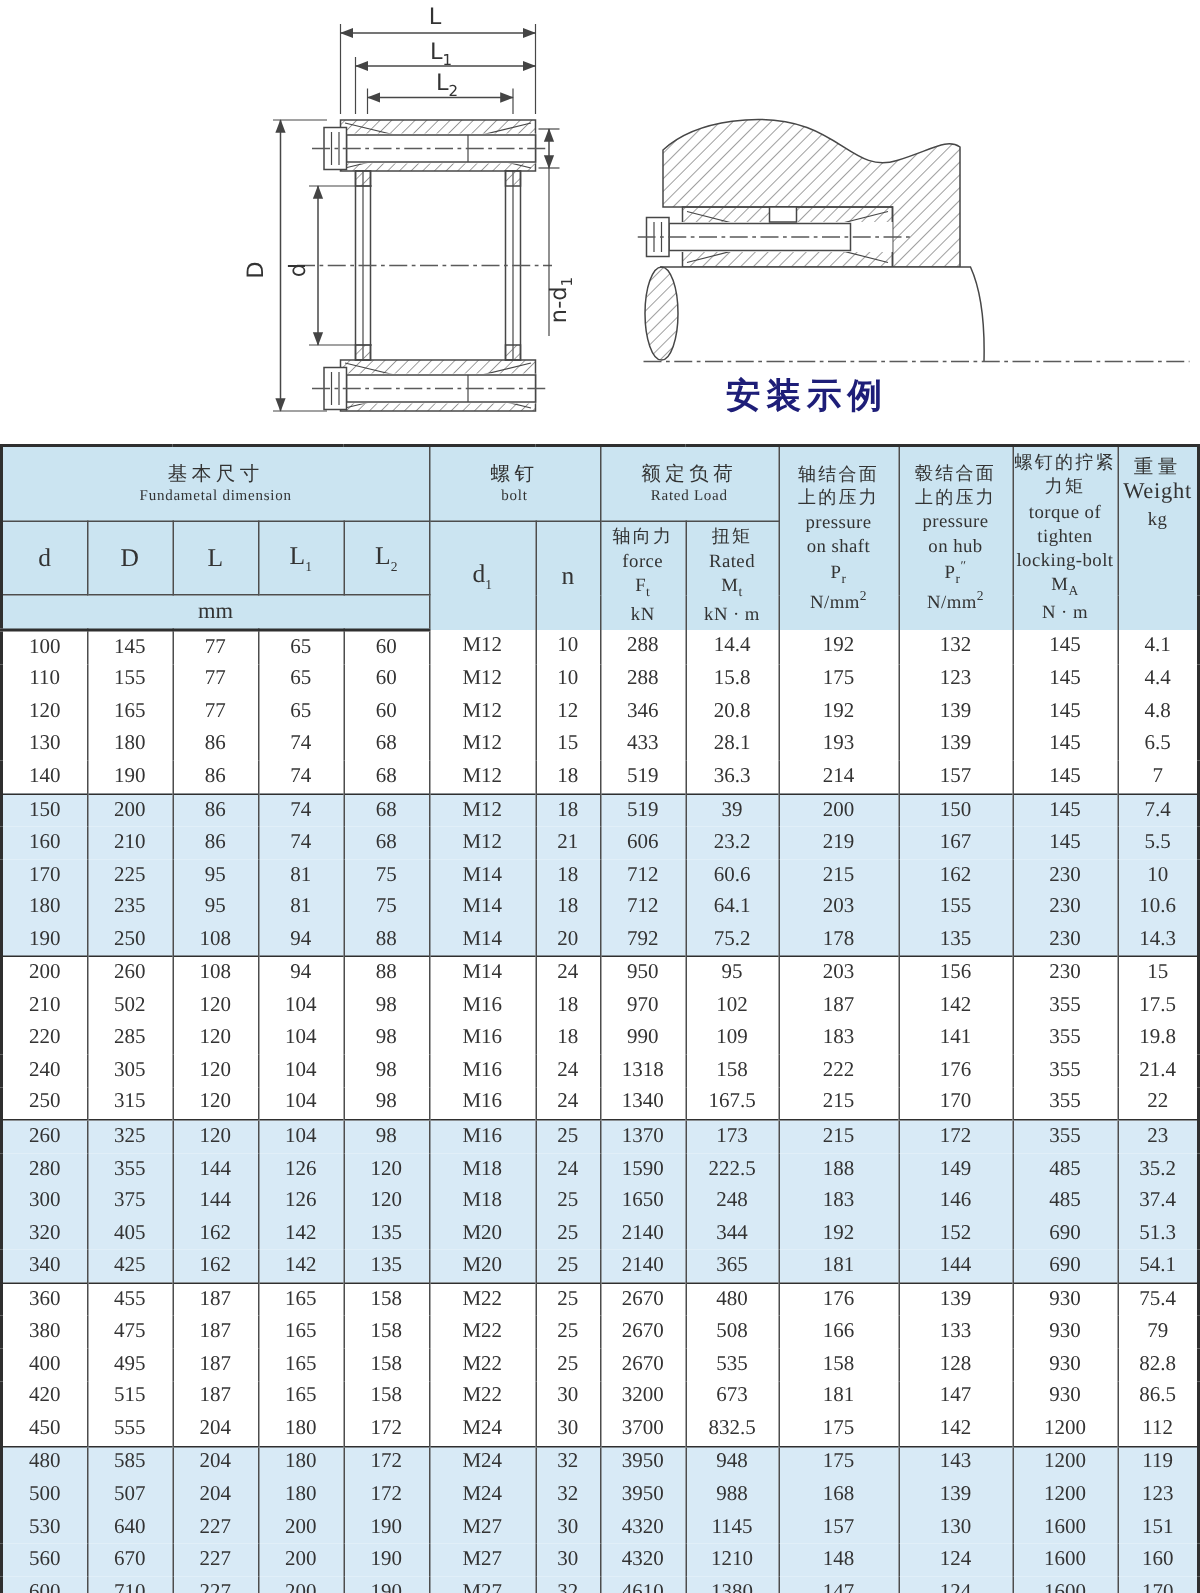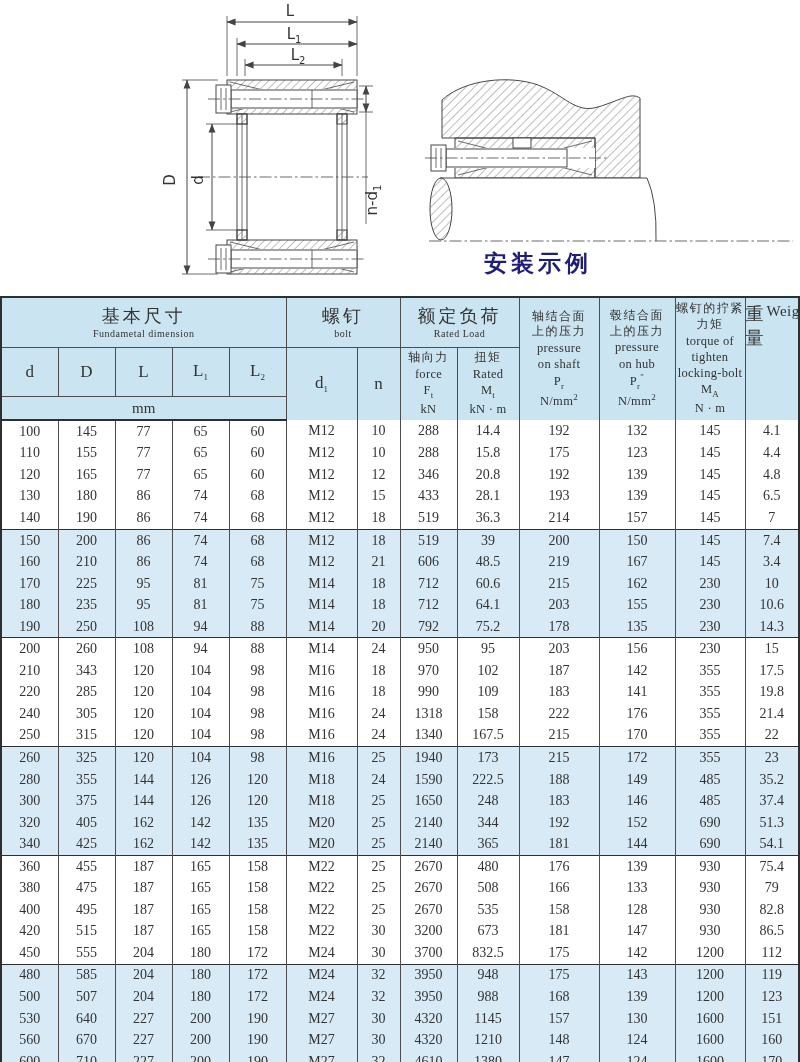--- a/index.html
+++ b/index.html
@@ -20,27 +20,27 @@
       border-left:1px solid #4d4d4d;border-right:1px solid #4d4d4d;
       text-align:center;vertical-align:middle;padding:0;
       font-weight:normal;color:#333;}
   thead th{background:var(--header-bg,#cbe4f1);}
   tr.h1 th{height:49px;border-bottom:1px solid #4d4d4d;}
   tr.h1 th.tall{border-bottom:none;}
   tr.h2 th{height:48px;border-bottom:1px solid #4d4d4d;}
   tr.h2 th.span2{border-bottom:none;}
   tr.h3 th{height:22px;text-align:center;}
   thead tr.h3 th, thead th.tall, thead th.span2{border-bottom:2px solid #2f2f2f;}
-  .zh{font-size:18px;letter-spacing:3px;line-height:1.35;}
+  .zh{font-size:13px;letter-spacing:3px;line-height:1.35;}
   .en{font-size:10px;letter-spacing:0.5px;line-height:1.25;}
   .sm{font-size:12.5px;line-height:1.3;letter-spacing:0.3px;}
   .smzh{font-size:12px;letter-spacing:1.5px;line-height:1.3;}
   .letter{font-size:17px;}
   sub{font-size:9px;}  sup{font-size:9px;}
-  .wcell{display:flex;justify-content:flex-start;height:115px;}
+  .wcell{display:flex;flex-direction:column;justify-content:flex-start;height:115px;}
   tbody td{height:21.56px;font-size:14px;}
   tbody tr.band td{background:var(--band-bg,#d8eaf6);}
   tbody tr.group-start td{border-top:1.8px solid #2f2f2f;}
 </style>
 </head>
 <body>
 
 <div class="drawings">
 
   <svg viewBox="0 0 240 292" style="left:160px;top:2px;width:240px;height:292px;">
@@ -327,25 +327,25 @@
       </tr>
       <tr class="band">
         <td>160</td>
         <td>210</td>
         <td>86</td>
         <td>74</td>
         <td>68</td>
         <td>M12</td>
         <td>21</td>
         <td>606</td>
-        <td>48.5</td>
+        <td>23.2</td>
         <td>219</td>
         <td>167</td>
         <td>145</td>
-        <td>3.4</td>
+        <td>5.5</td>
       </tr>
       <tr class="band">
         <td>170</td>
         <td>225</td>
         <td>95</td>
         <td>81</td>
         <td>75</td>
         <td>M14</td>
         <td>18</td>
         <td>712</td>
@@ -395,21 +395,21 @@
         <td>24</td>
         <td>950</td>
         <td>95</td>
         <td>203</td>
         <td>156</td>
         <td>230</td>
         <td>15</td>
       </tr>
       <tr>
         <td>210</td>
-        <td>343</td>
+        <td>502</td>
         <td>120</td>
         <td>104</td>
         <td>98</td>
         <td>M16</td>
         <td>18</td>
         <td>970</td>
         <td>102</td>
         <td>187</td>
         <td>142</td>
         <td>355</td>
@@ -461,21 +461,21 @@
         <td>22</td>
       </tr>
       <tr class="group-start band">
         <td>260</td>
         <td>325</td>
         <td>120</td>
         <td>104</td>
         <td>98</td>
         <td>M16</td>
         <td>25</td>
-        <td>1940</td>
+        <td>1370</td>
         <td>173</td>
         <td>215</td>
         <td>172</td>
         <td>355</td>
         <td>23</td>
       </tr>
       <tr class="band">
         <td>280</td>
         <td>355</td>
         <td>144</td>

